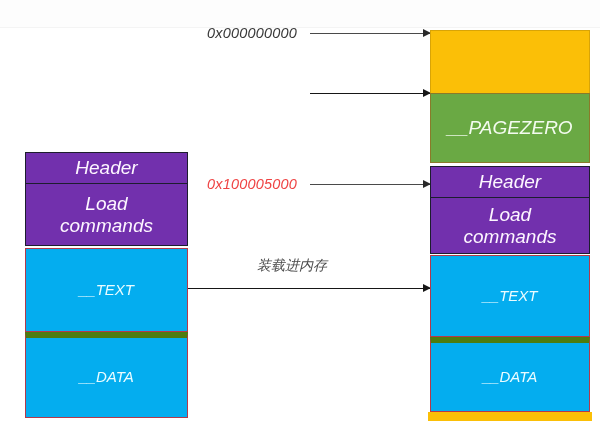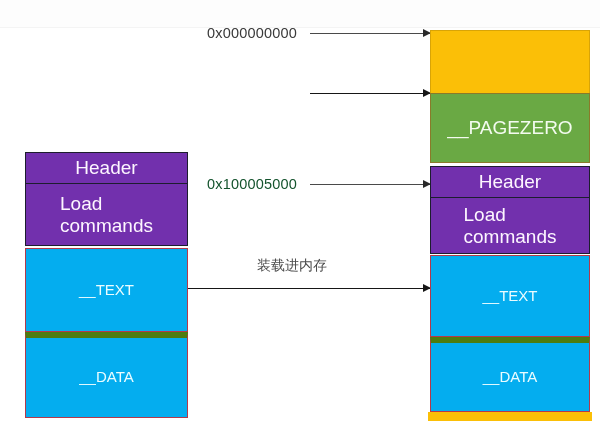--- a/index.html
+++ b/index.html
@@ -12,39 +12,41 @@
     background: #ffffff;
     font-family: "Liberation Sans", sans-serif;
     overflow: hidden;
     position: relative;
   }
   #canvas {
     position: relative;
     width: 544px;
     height: 427px;
     background: #ffffff;
+    font-style: italic;
   }
   
   .top-band {
     position: absolute;
     left: 0;
     top: 0;
     width: 600px;
     height: 27px;
     background: #fdfdfd;
     border-bottom: 1px solid #f4f4f4;
   }
 
   
   .blk {
     position: absolute;
     box-sizing: border-box;
     display: flex;
     align-items: center;
     justify-content: center;
+    text-align: center;
     line-height: 1.12;
     color: #ffffff;
   }
   .blk-purple {
     background: #7230ad;
     border: 1px solid #1d1d2e;
     font-size: 19px;
     color: #fdf6ff;
   }
   .blk-cyan {
@@ -73,21 +75,21 @@
 
   
   .addr {
     position: absolute;
     font-size: 14.5px;
     letter-spacing: 0.2px;
     white-space: nowrap;
     color: #3a3a3a;
   }
   .addr-red {
-    color: #14532d;
+    color: #ef4444;
   }
 
   
   .arrow {
     position: absolute;
     height: 1px;
   }
   .arrow .shaft {
     position: absolute;
     left: 0;

